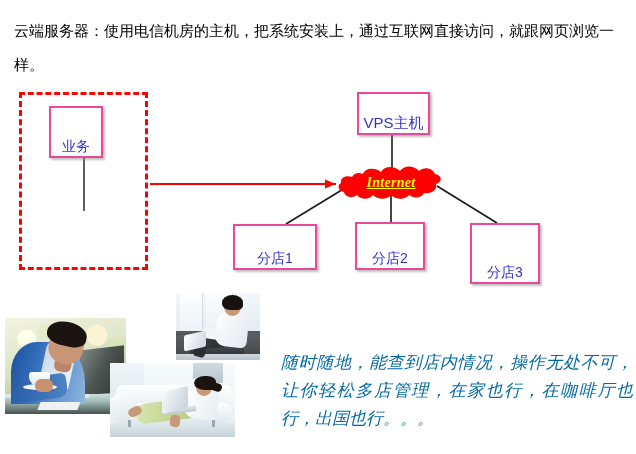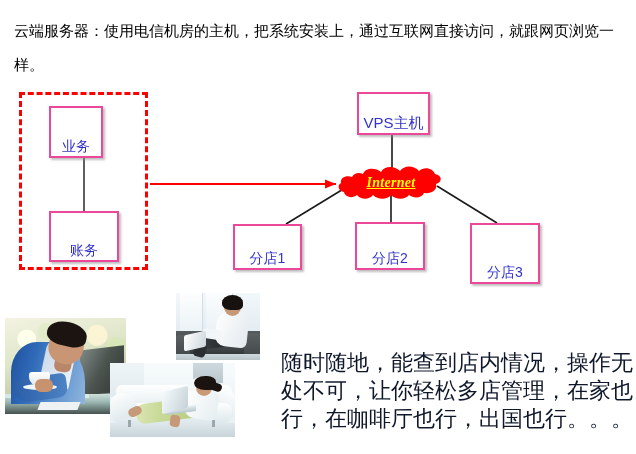--- a/index.html
+++ b/index.html
@@ -60,21 +60,21 @@
   .node-label { pointer-events: none; }
 
   #node-yewu   { left: 49px;  top: 106px; width: 54px; height: 52px; }
   #node-zhangwu{ left: 49px;  top: 211px; width: 70px; height: 51px; }
 
   #node-vps {
     left: 357px; top: 92px; width: 73px; height: 43px;
     font-size: 15px;
   }
 
-  #node-branch1 { left: 233px; top: 224px; width: 69px; height: 46px; }
+  #node-branch1 { left: 233px; top: 224px; width: 84px; height: 46px; }
   #node-branch2 { left: 355px; top: 222px; width: 70px; height: 48px; }
   #node-branch3 { left: 470px; top: 223px; width: 70px; height: 61px; }
 
   
   #connectors {
     position: absolute;
     left: 0; top: 0;
     width: 636px; height: 454px;
     pointer-events: none;
   }
@@ -378,25 +378,26 @@
     background: linear-gradient(180deg,#e8eff2,#b9c6cc);
     transform: skewY(-8deg);
   }
 
   
   #bottom-text {
     position: absolute;
     left: 281px;
     top: 349px;
     width: 352px;
-    color: #0f172a;
-    font-size: 22px;
+    color: #0369a1;
+    font-size: 17px;
     line-height: 28px;
     text-align: justify;
     white-space: pre-wrap;
+    font-style: italic;
   }
 </style>
 </head>
 <body>
 
 <div id="slide">
 
   <div id="heading">云端服务器：使用电信机房的主机，把系统安装上，通过互联网直接访问，就跟网页浏览一样。</div>
 
   <svg id="connectors" viewBox="0 0 636 454" xmlns="http://www.w3.org/2000/svg">
@@ -412,23 +413,20 @@
     <line x1="437" y1="186" x2="497" y2="223" stroke="#1a1a1a" stroke-width="1.6"></line>
 
     <line x1="150" y1="184" x2="336" y2="184" stroke="#fe0000" stroke-width="2.2"></line>
     <polygon points="336,184 325,179.5 325,188.5" fill="#fe0000"></polygon>
   </svg>
 
   <div id="dashed-group"></div>
 
   <div class="node" id="node-yewu">
     <span class="node-label">业务</span>
-  </div>
-  <div class="node" id="node-zhangwu">
-    <span class="node-label">账务</span>
   </div>
 
   <div class="node" id="node-vps">
     <span class="node-label">VPS主机</span>
   </div>
 
   <div id="cloud">
     <svg width="110" height="38" viewBox="0 0 110 38" xmlns="http://www.w3.org/2000/svg">
       <path d="M16,13
                C10,11 4,14 5,19

